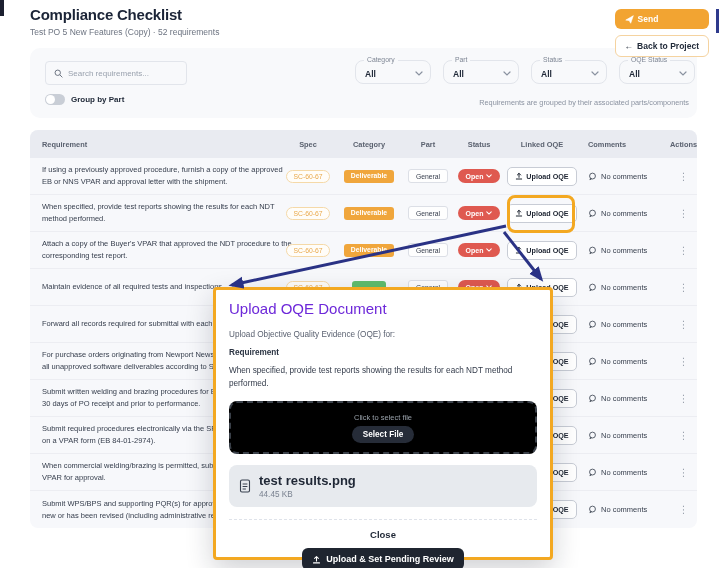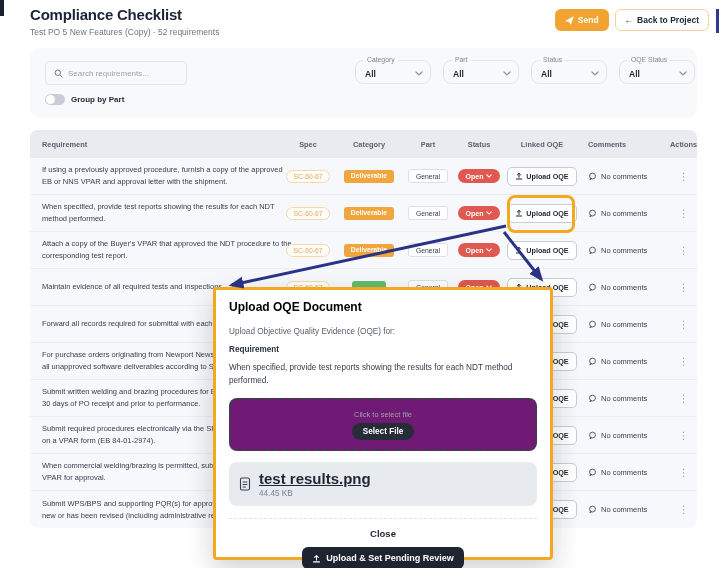--- a/index.html
+++ b/index.html
@@ -1,21 +1,21 @@
 <!DOCTYPE html>
 <html><head>
 <meta charset="utf-8">
 <style>
   * { margin:0; padding:0; box-sizing:border-box; font-family:"Liberation Sans",sans-serif; }
   html,body { width:719px; height:568px; background:#fff; overflow:hidden; position:relative; }
 
   
   .page-title { position:absolute; left:30px; top:6px; font-size:15px; font-weight:bold; color:#1b2437; letter-spacing:-.2px; }
   .page-subtitle { position:absolute; left:30px; top:27px; font-size:8.5px; color:#6c7380; }
-  .toolbar { position:absolute; right:10px; top:9px; display:flex; gap:6px; z-index:5; }
+  .toolbar { position:absolute; right:10px; top:9px; display:flex; gap:6px; z-index:5;flex-direction:column; }
   .btn { display:flex; align-items:center; gap:4px; border-radius:6px; font-size:8.5px; font-weight:bold; padding:5px 10px; cursor:pointer; }
   .btn-send { background:#f2a432; color:#fff; }
   .btn-back { background:#fff; border:1px solid #f5d3a0; color:#222b3a; padding:5px 9px; }
   .edge-sliver-left { position:absolute; left:0; top:0; width:4px; height:16px; background:#1c2030; }
   .edge-sliver-right { position:absolute; right:0; top:9px; width:3px; height:24px; background:#2e3a8c; }
 
   
   .filter-card { position:absolute; left:30px; top:48px; width:667px; height:70px; background:#f8f9fb; border-radius:10px; }
   .search-box { position:absolute; left:15px; top:13px; width:142px; height:24px; border:1px solid #e2e5eb; border-radius:4px; display:flex; align-items:center; gap:5px; padding:0 8px; background:#f8f9fb; }
   .search-ph { font-size:8px; color:#9aa2ae; }
@@ -47,29 +47,29 @@
   .oqe-btn { border:1px solid #c8ccd5; background:#fff; color:#1f2633; border-radius:5px; font-size:7.2px; font-weight:bold; padding:4px 7px; display:flex; gap:3px; align-items:center; white-space:nowrap; cursor:pointer; }
   .com-wrap { display:flex; gap:4px; align-items:center; font-size:7.5px; color:#39414f; white-space:nowrap; }
   .kebab { color:#9aa1ad; font-size:10px; cursor:pointer; }
 
   
   .highlight-box { position:absolute; left:507px; top:195px; width:68px; height:38px; border:3px solid #f3a821; border-radius:8px; z-index:20; }
   .arrows { position:absolute; left:0; top:0; width:719px; height:568px; z-index:50; pointer-events:none; }
 
   
   .modal { position:absolute; left:213px; top:287px; width:340px; height:273px; background:#fff; border:3px solid #f3a821; border-radius:4px; z-index:30; padding:10px 13px; box-shadow:0 10px 28px rgba(20,25,40,.20); }
-  .modal-title { font-size:12px; font-weight:bold; color:#000000; }
+  .modal-title { font-size:15px; font-weight:normal; color:#6d28d9; }
   .modal-intro { margin-top:13px; font-size:8.2px; color:#5a6170; }
   .modal-req-label { margin-top:9px; font-size:8.2px; font-weight:bold; color:#2a3342; }
   .modal-req-text { margin-top:8px; font-size:8.2px; color:#333b4a; line-height:1.55; width:302px; }
-  .dropzone { margin-top:11px; height:53px; background:#701a75; border:2px dashed #3a4049; border-radius:8px; display:flex; flex-direction:column; align-items:center; justify-content:center; gap:4px; cursor:pointer; }
+  .dropzone { margin-top:11px; height:53px; background:#000000; border:2px dashed #3a4049; border-radius:8px; display:flex; flex-direction:column; align-items:center; justify-content:center; gap:4px; cursor:pointer; }
   .dz-hint { font-size:7.5px; color:#99a1aa; }
   .dz-btn { background:#262c38; color:#fff; font-size:8.2px; font-weight:bold; border-radius:12px; padding:4px 11px; cursor:pointer; }
   .file-item { margin-top:11px; background:#e7eaee; border-radius:8px; padding:8px 10px; display:flex; align-items:center; gap:8px; }
-  .file-name { font-size:15px; font-weight:bold; color:#1f2735;text-decoration:underline; }
+  .file-name { font-size:13px; font-weight:bold; color:#1f2735; }
   .file-size { font-size:8.2px; color:#7a8290; margin-top:2px; }
   .modal-divider { margin-top:12px; border-top:1px dashed #dfe3ea; }
   .modal-footer { margin-top:9px; display:flex; justify-content:flex-end; align-items:center; gap:8px;flex-direction:column; }
   .close-btn { font-size:9.5px; font-weight:bold; color:#1f2735; cursor:pointer; }
   .submit-btn { background:#1f2530; color:#fff; border-radius:6px; padding:6px 10px; font-size:9px; font-weight:bold; display:flex; gap:5px; align-items:center; cursor:pointer;justify-content:space-between; }
 </style>
 </head>
 <body>
 
 <div class="edge-sliver-left"></div>
@@ -127,20 +127,21 @@
       </svg>
   </div>
   <div class="dropdown dd4">
     <span class="dd-label">OQE Status</span>
     <span class="dd-value">All</span>
     <svg class="dd-chev" width="8" height="5" viewBox="0 0 8 5">
         <path d="M1 1 L4 4 L7 1" fill="none" stroke="#8a92a0" stroke-width="1.2" stroke-linecap="round"></path>
       </svg>
   </div>
 
+  <div class="filter-note">Requirements are grouped by their associated parts/components</div>
 </div>
 
 <div class="table-card">
   <div class="thead">
     <div class="cell c-req" style="flex-direction:row;">Requirement</div>
     <div class="cell c-spec">Spec</div>
     <div class="cell c-cat">Category</div>
     <div class="cell c-part">Part</div>
     <div class="cell c-status">Status</div>
     <div class="cell c-oqe">Linked OQE</div>

